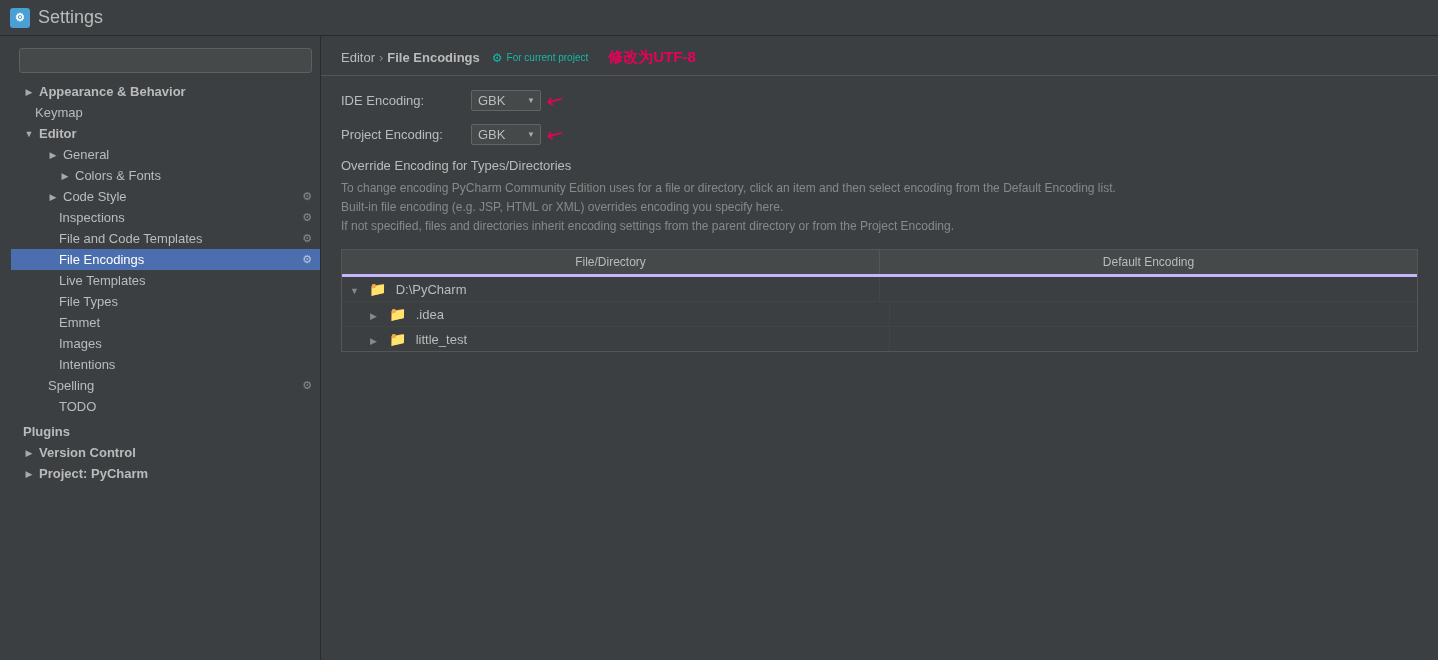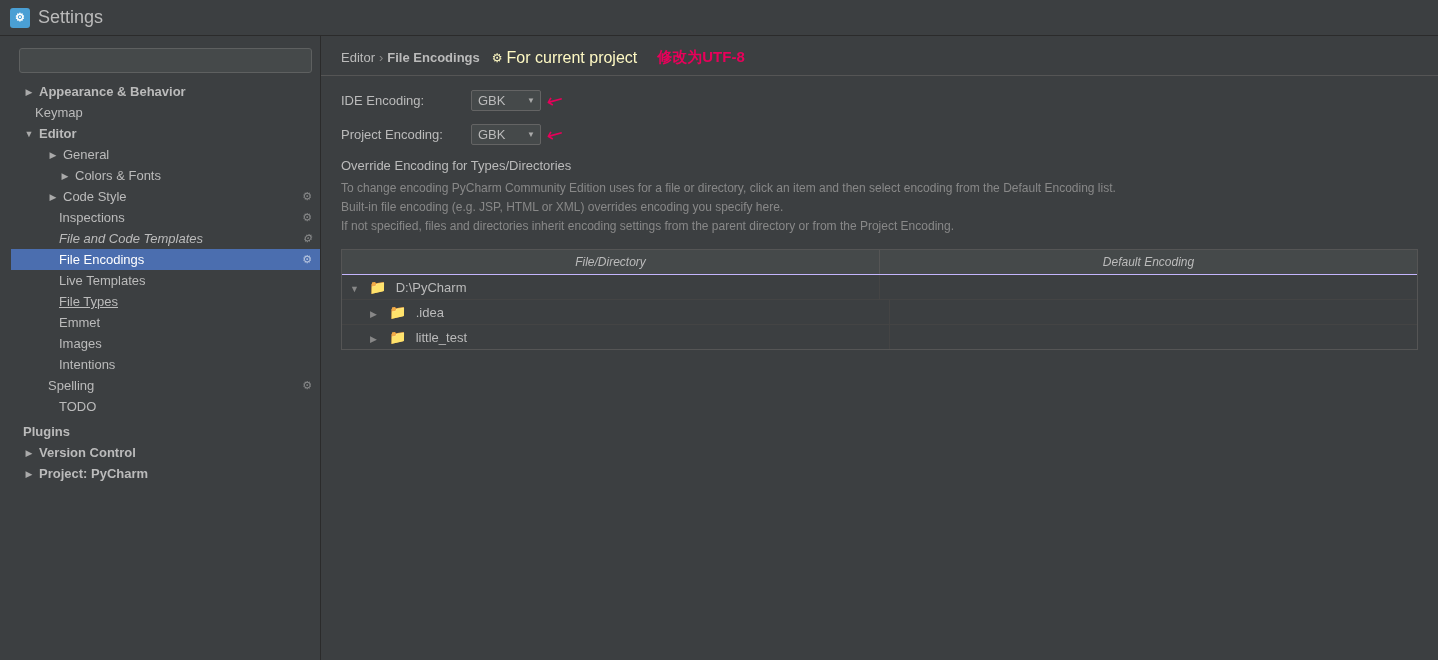--- a/index.html
+++ b/index.html
@@ -131,22 +131,22 @@
       color: #888;
     }
     .breadcrumb .current {
       font-weight: bold;
     }
     .for-project {
       display: inline-flex;
       align-items: center;
       gap: 4px;
       margin-left: 12px;
-      color: #fef9c3;
-      font-size: 16px;
+      color: #14b8a6;
+      font-size: 10px;
     }
     .for-project::before {
       content: '⚙';
       font-size: 12px;
     }
     .annotation-red {
       color: #e8005a;
       font-size: 15px;
       font-weight: bold;
       margin-left: 20px;
@@ -208,22 +208,21 @@
       align-items: center;
     }
     .folder-icon {
       color: #c9a84c;
       margin-right: 5px;
       font-size: 14px;
     }
     .header-row {
       display: flex;
       background: #45494a;
-      border-bottom: 1px solid #c4b5fd;
-      font-style: italic;
+      border-bottom: 3px solid #c4b5fd;
     }
     .header-cell {
       padding: 5px 10px;
       text-align: center;
       color: #bbbbbb;
       font-size: 12px;
       font-weight: normal;
       flex: 1;
       border-right: 1px solid #555;
     }
@@ -292,35 +291,35 @@
         <span class="arrow right"></span>
         <span>Code Style</span>
         <span class="settings-icon">⚙</span>
       </div>
       
       <div class="sidebar-item" style="padding-left:48px;">
         <span>Inspections</span>
         <span class="settings-icon">⚙</span>
       </div>
       
-      <div class="sidebar-item" style="padding-left:48px;font-style:italic;">
+      <div class="sidebar-item" style="padding-left:48px;">
         <span>File and Code Templates</span>
         <span class="settings-icon">⚙</span>
       </div>
       
       <div class="sidebar-item selected" style="padding-left:48px;">
         <span>File Encodings</span>
         <span class="settings-icon">⚙</span>
       </div>
       
       <div class="sidebar-item" style="padding-left:48px;">
         <span>Live Templates</span>
       </div>
       
-      <div class="sidebar-item" style="padding-left:48px;text-decoration:underline;">
+      <div class="sidebar-item" style="padding-left:48px;">
         <span>File Types</span>
       </div>
       
       <div class="sidebar-item" style="padding-left:48px;">
         <span>Emmet</span>
       </div>
       
       <div class="sidebar-item" style="padding-left:48px;">
         <span>Images</span>
       </div>

